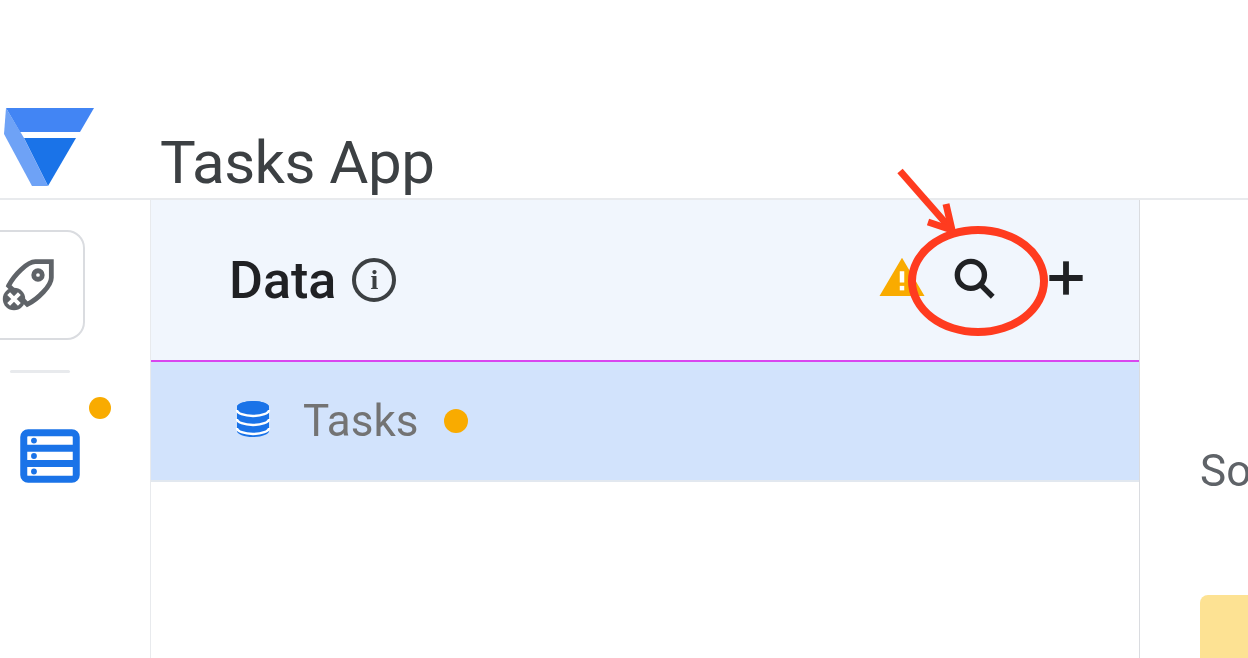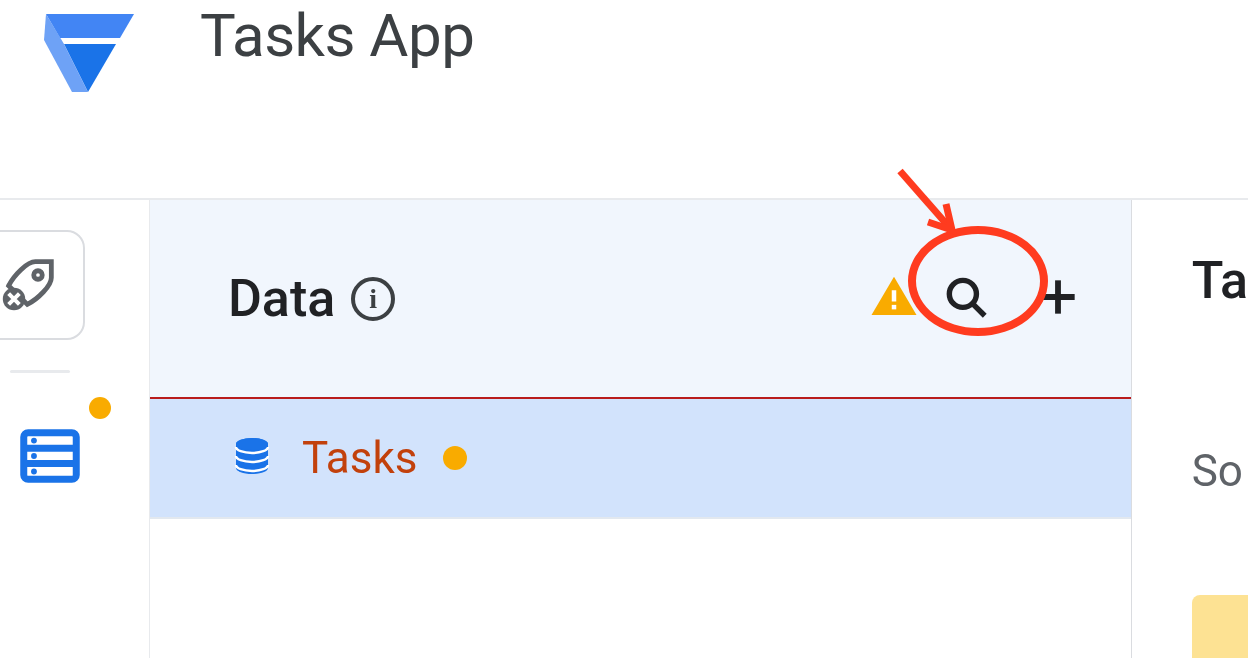--- a/index.html
+++ b/index.html
@@ -9,22 +9,21 @@
       width: 1248px;
       height: 658px;
       overflow: hidden;
       position: relative;
     }
 
     
     .topbar {
       height: 200px;
       display: flex;
-      align-items: flex-start;
-      padding-left: 40px;
+      align-items: flex-end;
       border-bottom: 2px solid #e8eaed;
     }
     .logo { width: 100px; margin-right: 60px; }
     .app-title {
       font-size: 60px;
       font-weight: 400;
       color: #3c4043;
       letter-spacing: -0.5px;
     }
 
@@ -79,26 +78,26 @@
 
     
     .data-panel {
       width: 990px;
       border-left: 1px solid #e8eaed;
       border-right: 1px solid #dadce0;
       background: #fff;
     }
     .data-header {
       background: #f1f6fd;
-      height: 199px;
+      height: 162px;
       display: flex;
       align-items: center;
       padding: 0 48px 0 78px;
       gap: 20px;
-      border-bottom: 2px solid #b91c1c;
+      border-bottom: 2px solid #d946ef;
     }
     .data-title {
       font-size: 52px;
       font-weight: 500;
       color: #202124;
       display: flex;
       align-items: center;
       gap: 16px;
       flex: 1;
     }
@@ -120,21 +119,21 @@
       height: 120px;
       display:flex;
       align-items:center;
       padding-left: 78px;
       gap: 26px;
       border-bottom: 2px solid #e2e8ef;
       cursor:pointer;
     }
     .data-row-label {
       font-size: 44px;
-      color:#c2410c;
+      color:#737373;
     }
     .status-dot {
       width: 24px; height:24px; border-radius:50%;
       background:#f9ab00;
     }
 
     
     .right-col {
       flex:1;
       padding-top: 50px;
@@ -270,21 +269,20 @@
             <path d="M4 16.5c0 1.66 3.58 3 8 3s8-1.34 8-3" fill="none" stroke="#fff" stroke-width="1.2"></path>
           </svg>
         </span>
         <span class="data-row-label">Tasks</span>
         <span class="status-dot"></span>
       </div>
     </div>
   </section>
 
   <section class="right-col">
-    <div class="ta">Ta</div>
     <div class="so">So</div>
     <div class="yellow-block"></div>
   </section>
 
 </div>
 
 <div class="anno anno-circle"></div>
 <div class="anno anno-arrow">
   <svg width="90" height="90" viewBox="0 0 90 90">
     <line x1="10" y1="5" x2="60" y2="62" stroke="#ff3b1f" stroke-width="7"></line>

